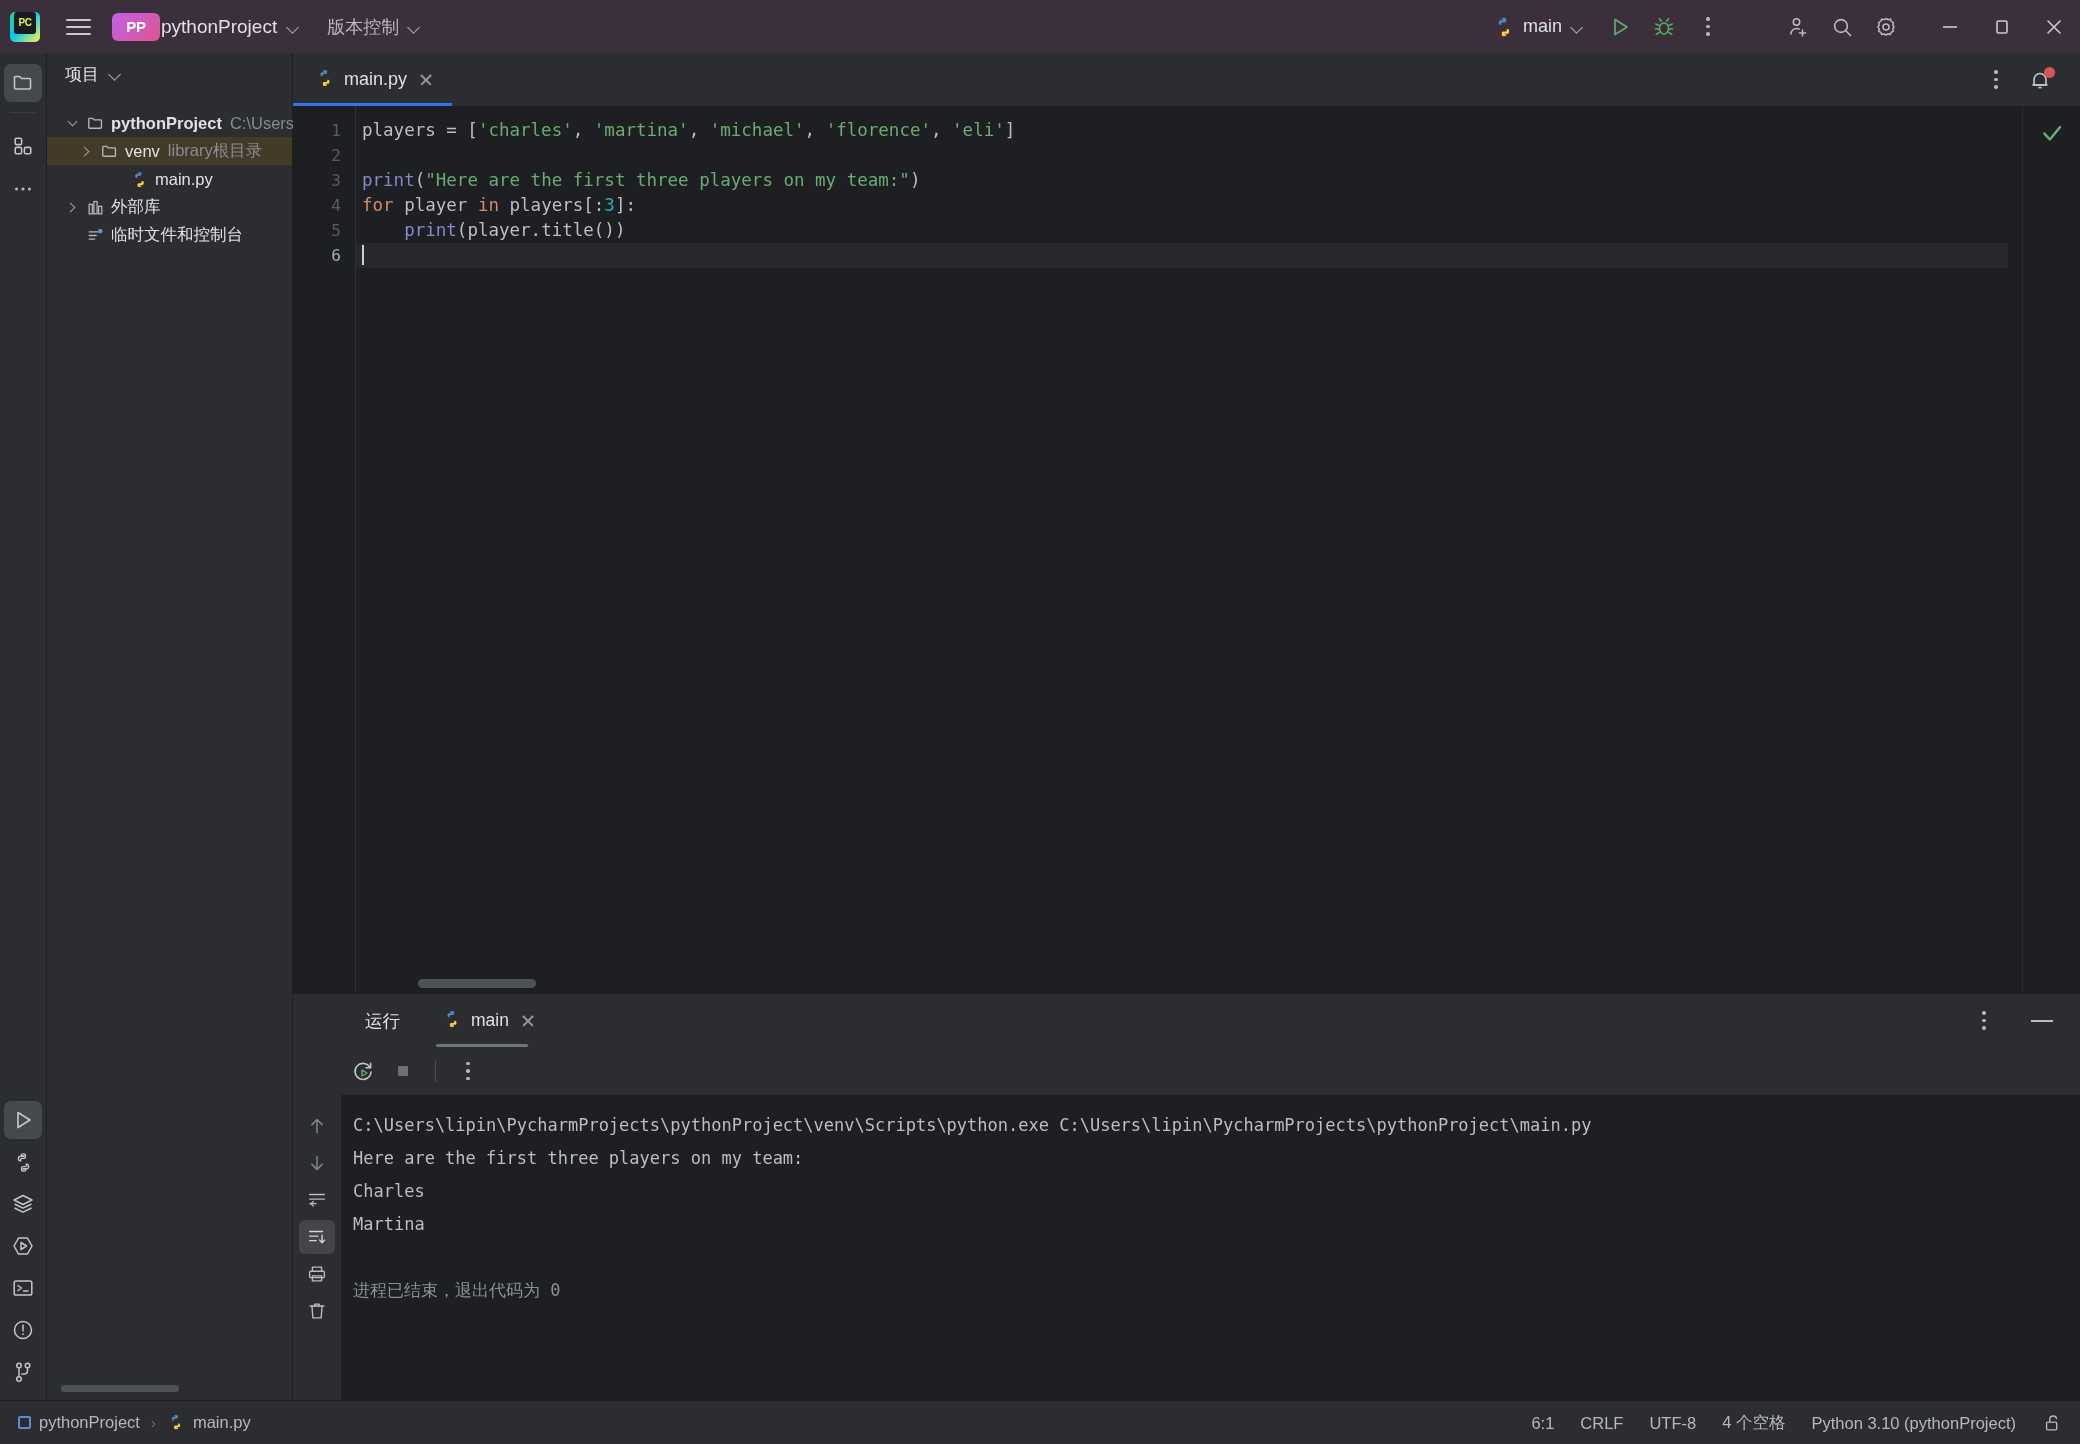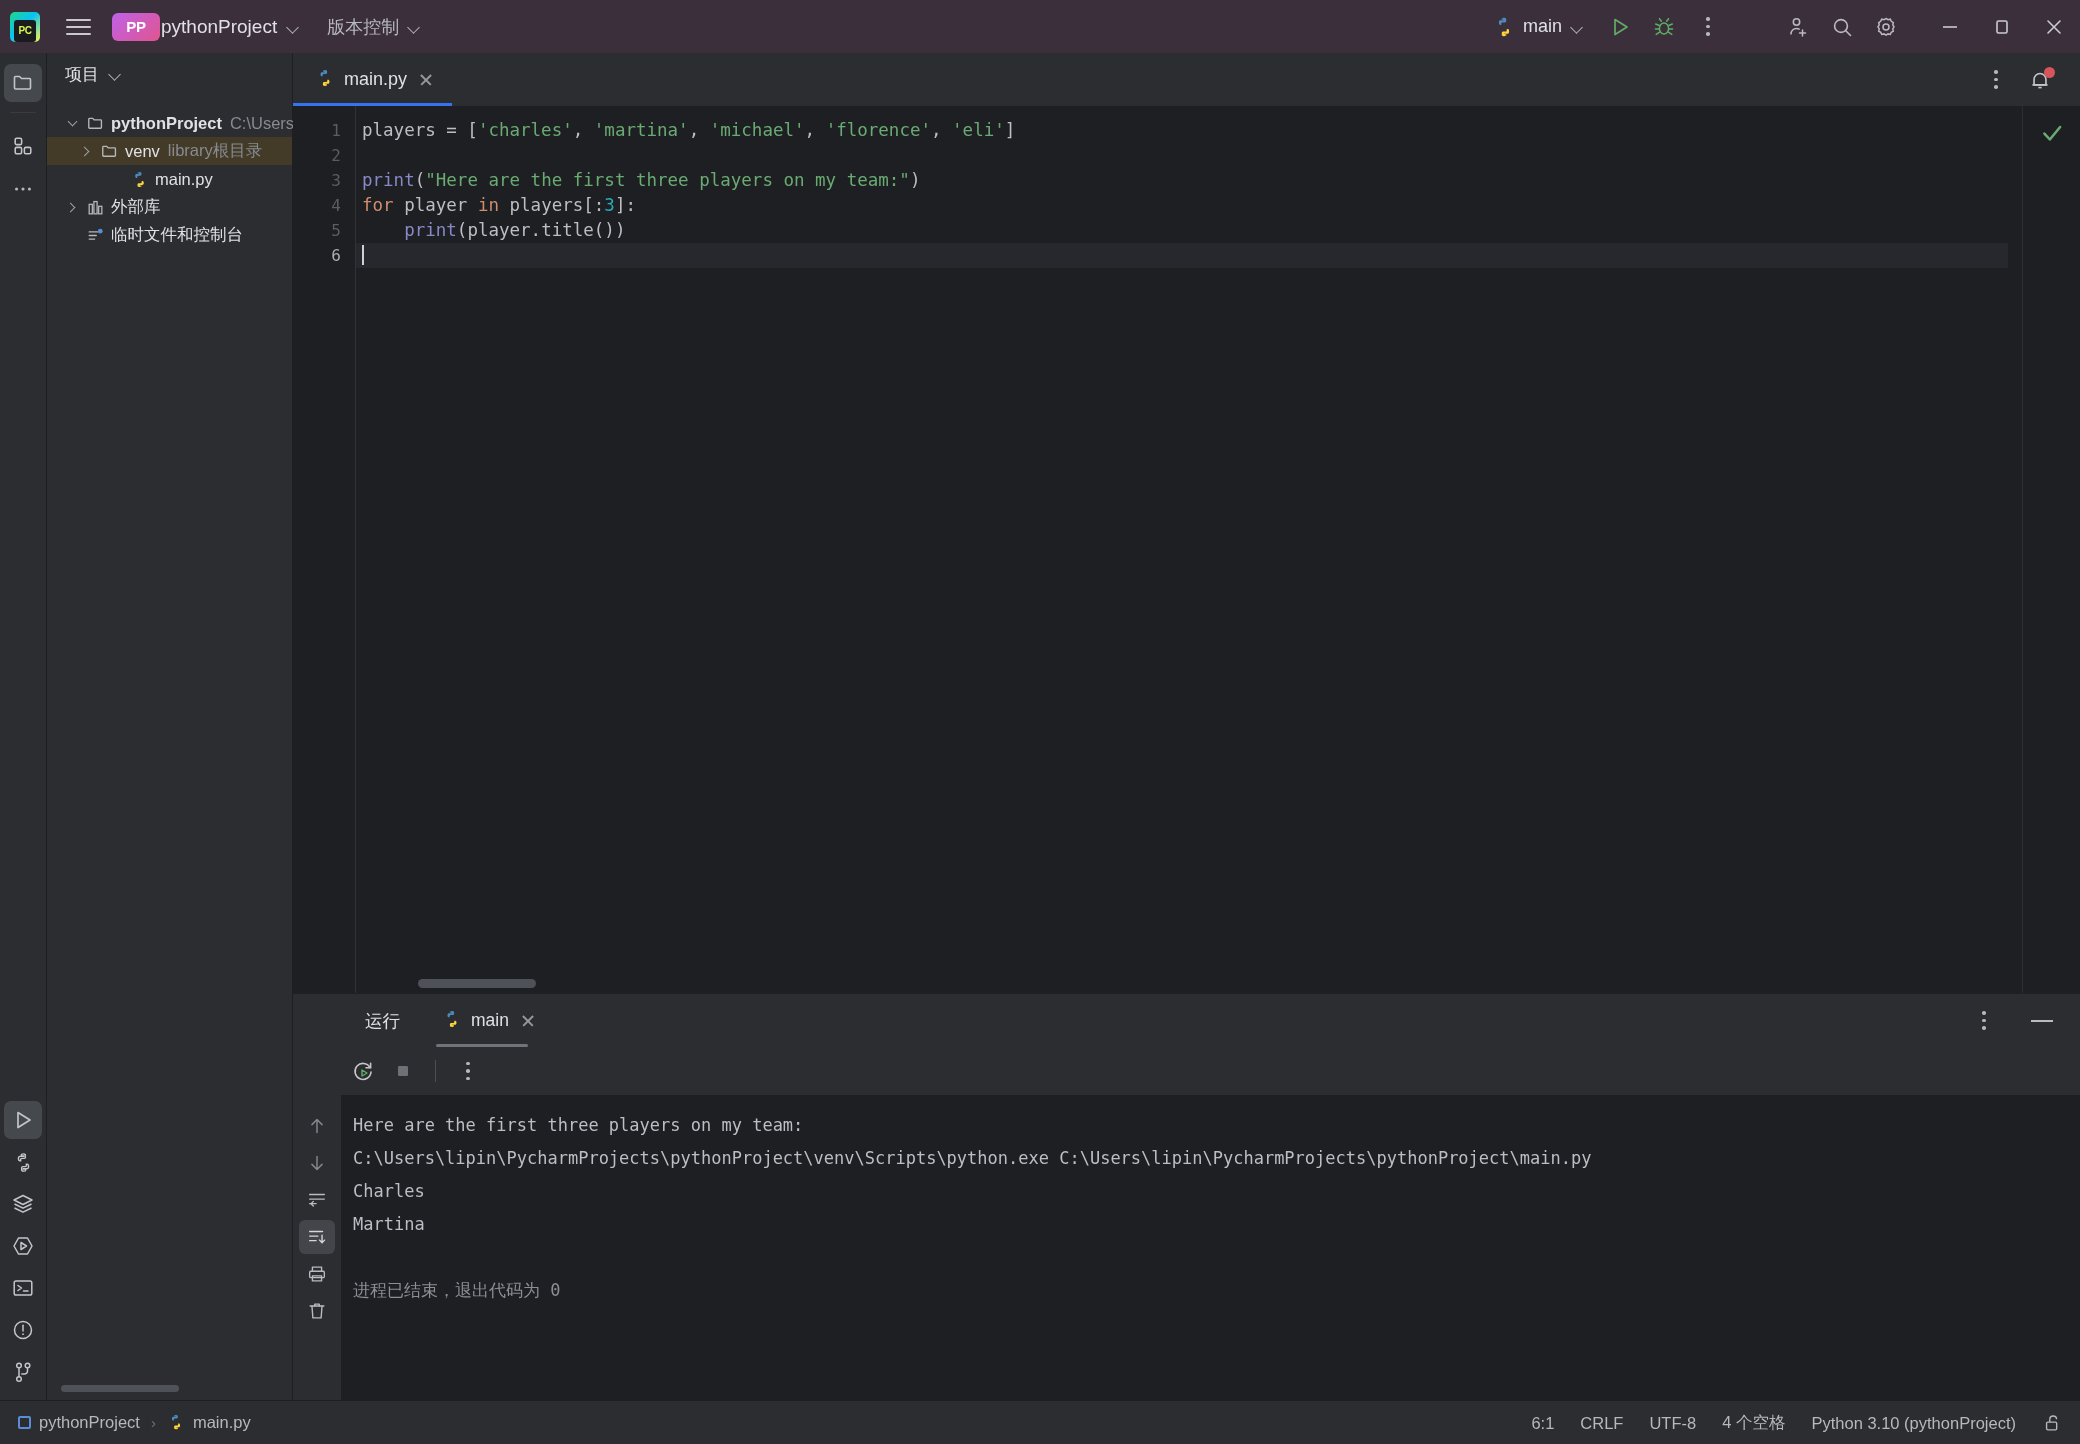--- a/index.html
+++ b/index.html
@@ -13,21 +13,21 @@
 
   
   .titlebar{
     height:53px; flex:0 0 53px; background:#3c2f3c;
     display:flex; align-items:center; position:relative;
   }
   .tb-left{ display:flex; align-items:center; gap:0; padding-left:10px; }
   .pc-logo{
     width:30px;height:30px;border-radius:5px;
     background:linear-gradient(135deg,#21d789 0%,#07c3f2 45%,#fcf84a 100%);
-    display:flex;align-items:flex-end;justify-content:center;margin-right:18px;
+    display:flex;align-items:flex-start;justify-content:center;margin-right:18px;
   }
   .pc-logo span{
     display:block;width:22px;height:22px;border-radius:3px;background:#1b1b1f;
     color:#d6f84a;font-size:10px;font-weight:bold;line-height:22px;text-align:center;
     letter-spacing:-0.5px;
   }
   .burger{ width:40px;height:34px;display:flex;flex-direction:column;justify-content:center;
     align-items:center;gap:5px;cursor:pointer;margin-right:14px;}
   .burger i{ display:block;width:25px;height:2px;background:#c9c9cd;border-radius:1px;}
   .proj-badge{
@@ -534,22 +534,22 @@
             </div>
             <div class="cs-btn">
               <svg width="22" height="22" viewBox="0 0 24 24" fill="none" stroke="#b9bbc0" stroke-width="1.5" stroke-linecap="round" stroke-linejoin="round">
                   <path d="M4.5 6.5 H19.5"></path>
                   <path d="M9.5 6.5 V4.5 H14.5 V6.5"></path>
                   <path d="M6.5 6.5 L7.5 19.5 H16.5 L17.5 6.5"></path>
                 </svg>
             </div>
           </div>
           <div class="console">
+            <div class="oline">C:\Users\lipin\PycharmProjects\pythonProject\venv\Scripts\python.exe C:\Users\lipin\PycharmProjects\pythonProject\main.py</div>
             <div class="oline">Here are the first three players on my team:</div>
-            <div class="oline">C:\Users\lipin\PycharmProjects\pythonProject\venv\Scripts\python.exe C:\Users\lipin\PycharmProjects\pythonProject\main.py</div>
             <div class="oline">Charles</div>
             <div class="oline">Martina</div>
             <div class="oline">&nbsp;</div>
             <div class="oline dim">进程已结束，退出代码为 0</div>
           </div>
         </div>
       </div>
 
     </div>
   </div>

